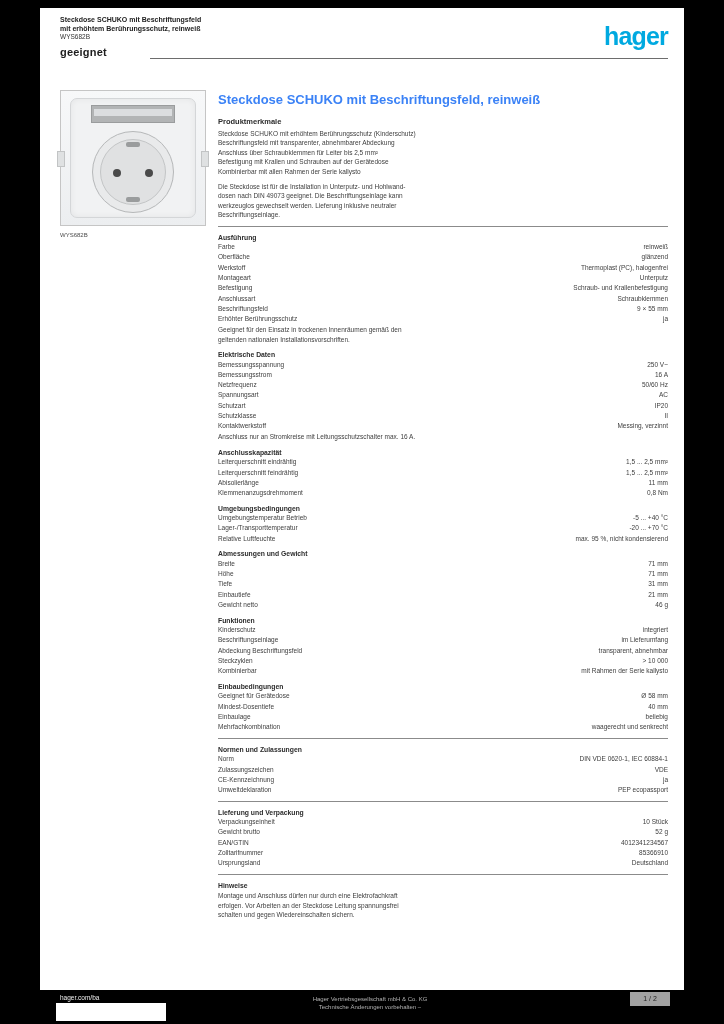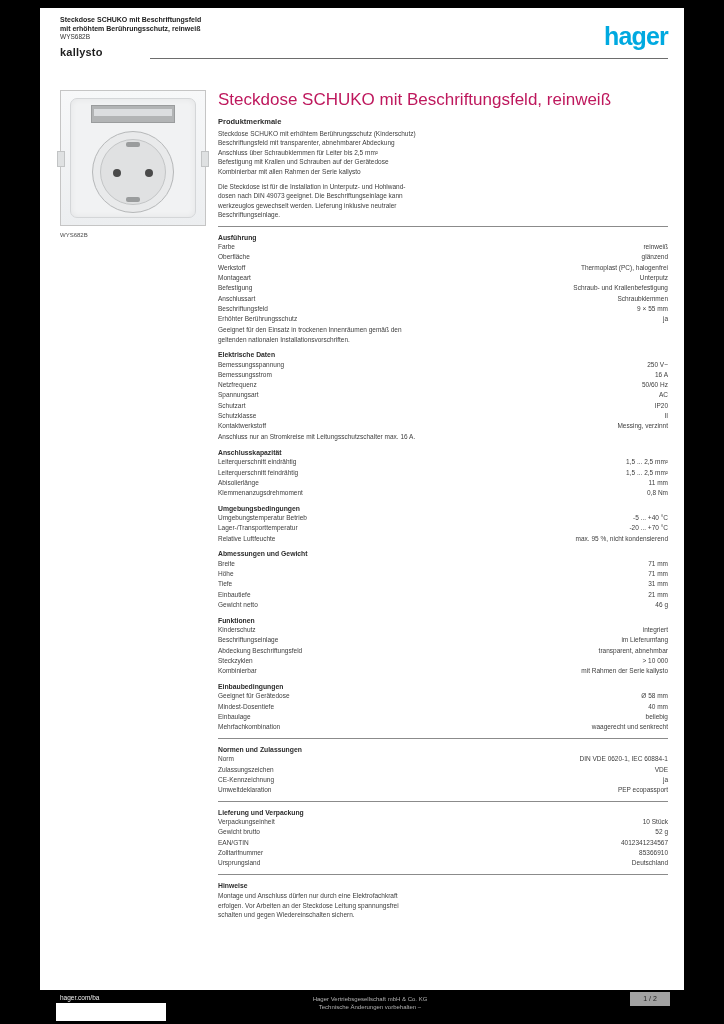--- a/index.html
+++ b/index.html
@@ -36,21 +36,21 @@
   .hole.left{left:12px}.hole.right{right:12px}
   .clip{position:absolute;left:50%;transform:translateX(-50%);width:14px;height:5px;
         background:#9a9c9d;border-radius:2px}
   .clip.top{top:2px}.clip.bottom{bottom:2px}
   .tab{position:absolute;width:6px;height:14px;background:#dfe1e2;border:1px solid #c2c4c5;top:60px}
   .tab.l{left:-4px}.tab.r{right:-4px}
   .figure-caption{position:absolute;left:20px;top:224px;font-size:6px;color:#4a4a4a}
 
   
   .content{position:absolute;left:178px;top:84px;width:450px}
-  .title{font-size:17px;line-height:15px;font-weight:normal;color:#be185d;margin:0 0 10px}
+  .title{font-size:13px;line-height:15px;font-weight:bold;color:#3b82f6;margin:0 0 10px}
   .intro-head{font-size:7.5px;font-weight:bold;color:#2c2c2c;margin:9px 0 3px}
   .line{font-size:6.5px;line-height:9.4px;color:#3d3d3d}
   .gap6{height:6px}
   .tech-head{font-size:7.5px;font-weight:bold;color:#2c2c2c;margin:8px 0 2px}
   .sec-head{font-size:6.8px;font-weight:bold;color:#2c2c2c;margin:7px 0 2.5px}
   .row{display:flex;justify-content:space-between;font-size:6.5px;line-height:8.6px;
        margin-bottom:1.7px;color:#3d3d3d}
   .row .val{text-align:right;margin-left:12px;white-space:nowrap;color:#3d3d3d}
   .note{font-size:6.5px;line-height:9.3px;color:#3d3d3d}
   .rule{border-top:1px solid #8b8b8b;margin:6px 0}
@@ -65,21 +65,21 @@
 </style>
 </head>
 <body>
 
 <div class="page">
 
   <div class="header-left" id="header-left">
       <div class="hl-line b">Steckdose SCHUKO mit Beschriftungsfeld</div>
       <div class="hl-line b">mit erhöhtem Berührungsschutz, reinweiß</div>
       <div class="hl-line">WYS682B</div>
-      <div class="hl-program">kallysto</div>
+      <div class="hl-program">geeignet</div>
     </div>
 
   <div class="logo">hager</div>
   <div class="header-rule"></div>
 
   <div class="figure">
     <div class="plate">
       <div class="labelfield">
         <div class="labelstrip"></div>
       </div>

